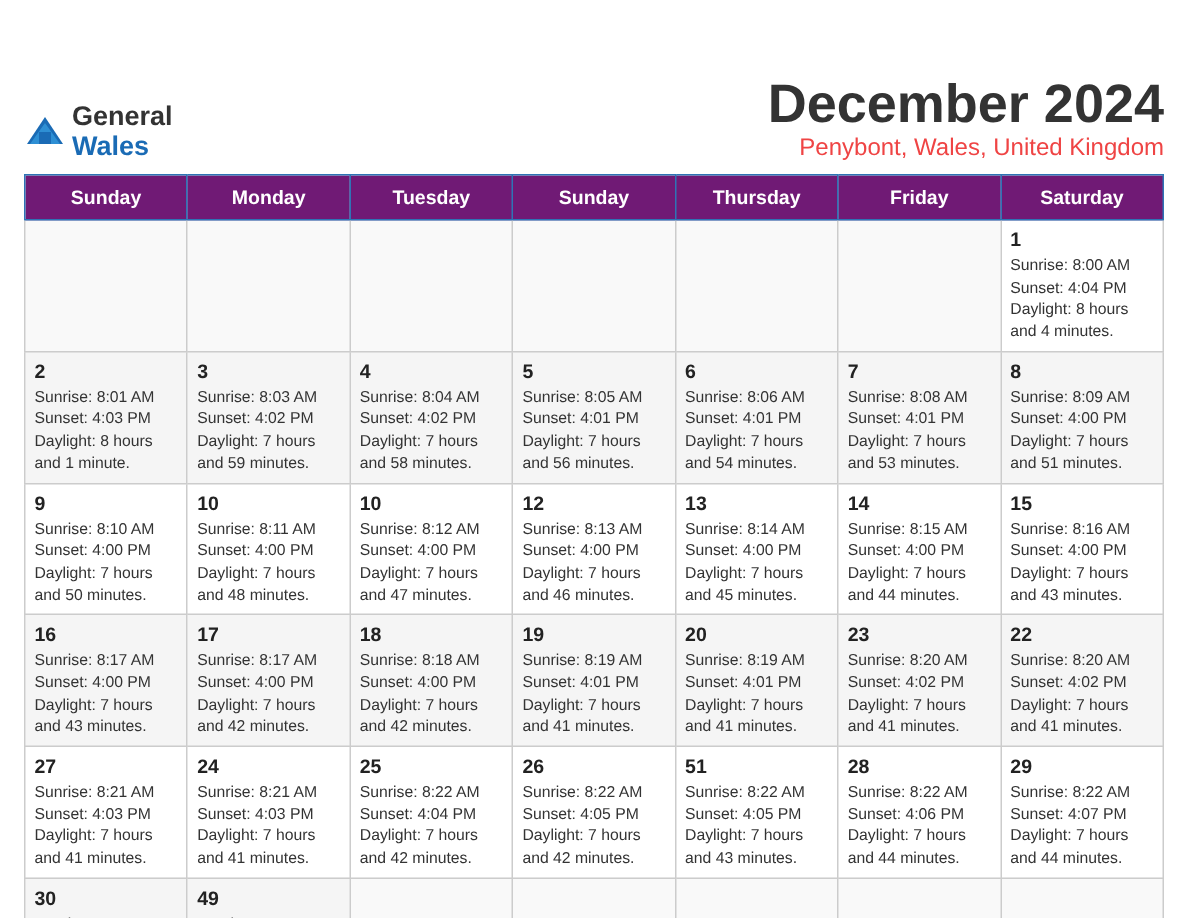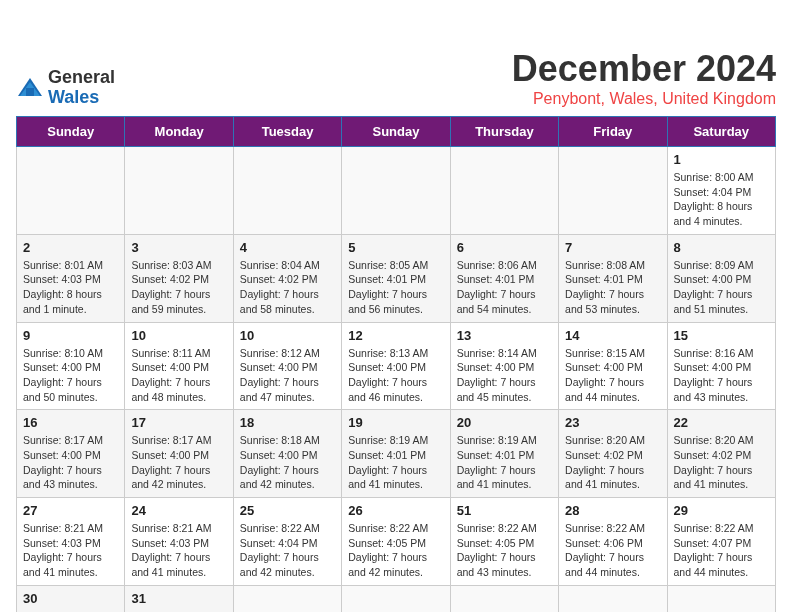--- a/index.html
+++ b/index.html
@@ -159,21 +159,21 @@
         <td><span class="day-num">27</span><span class="day-info">Sunrise: 8:21 AM<br>Sunset: 4:03 PM<br>Daylight: 7 hours and 41 minutes.</span></td>
         <td><span class="day-num">24</span><span class="day-info">Sunrise: 8:21 AM<br>Sunset: 4:03 PM<br>Daylight: 7 hours and 41 minutes.</span></td>
         <td><span class="day-num">25</span><span class="day-info">Sunrise: 8:22 AM<br>Sunset: 4:04 PM<br>Daylight: 7 hours and 42 minutes.</span></td>
         <td><span class="day-num">26</span><span class="day-info">Sunrise: 8:22 AM<br>Sunset: 4:05 PM<br>Daylight: 7 hours and 42 minutes.</span></td>
         <td><span class="day-num">51</span><span class="day-info">Sunrise: 8:22 AM<br>Sunset: 4:05 PM<br>Daylight: 7 hours and 43 minutes.</span></td>
         <td><span class="day-num">28</span><span class="day-info">Sunrise: 8:22 AM<br>Sunset: 4:06 PM<br>Daylight: 7 hours and 44 minutes.</span></td>
         <td><span class="day-num">29</span><span class="day-info">Sunrise: 8:22 AM<br>Sunset: 4:07 PM<br>Daylight: 7 hours and 44 minutes.</span></td>
       </tr>
       <tr>
         <td><span class="day-num">30</span><span class="day-info">Sunrise: 8:22 AM<br>Sunset: 4:08 PM<br>Daylight: 7 hours and 45 minutes.</span></td>
-        <td><span class="day-num">31</span><span class="day-info">Sunrise: 8:22 AM<br>Sunset: 4:09 PM<br>Daylight: 7 hours and 46 minutes.</span></td>
+        <td><span class="day-num">49</span><span class="day-info">Sunrise: 8:22 AM<br>Sunset: 4:09 PM<br>Daylight: 7 hours and 46 minutes.</span></td>
         <td class="empty-cell"></td>
         <td class="empty-cell"></td>
         <td class="empty-cell"></td>
         <td class="empty-cell"></td>
         <td class="empty-cell"></td>
       </tr>
     </tbody>
 </table>
 
 </body></html>

